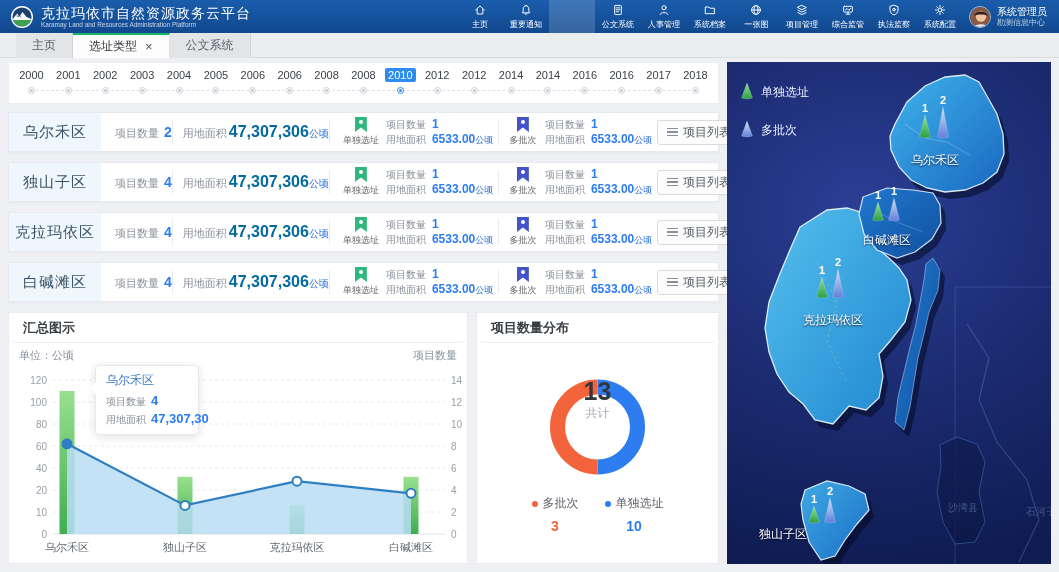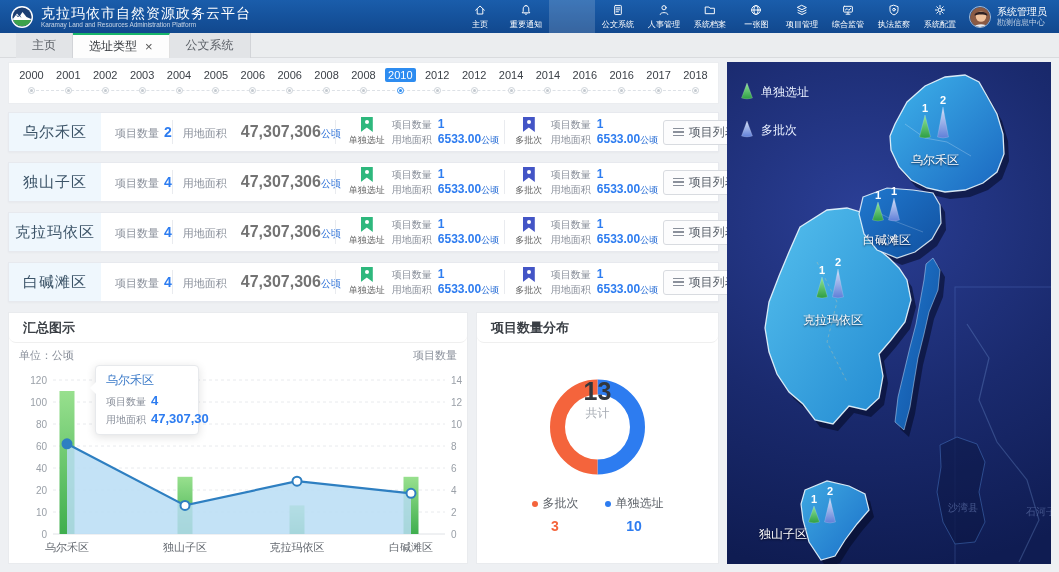--- a/index.html
+++ b/index.html
@@ -49,21 +49,21 @@
   .year-track { position:absolute; left:22px; right:22px; top:27px; border-top:1px dashed #dde1e6; }
 
   
   .row-card { position:absolute; left:8px; width:711px; height:40px; background:#fff; border:1px solid #e7e9ee;
               box-shadow:0 1px 2px rgba(0,0,0,.03); display:flex; align-items:center; }
   .dname { width:92px; height:100%; background:#eff7fd; display:flex; align-items:center; justify-content:center;
            font-size:15px; color:#3c5468; letter-spacing:1px; flex:none; }
   .grp { display:flex; align-items:baseline; white-space:nowrap; }
   .lab { font-size:11px; color:#8a909b; }
   .val { font-size:14px; font-weight:bold; color:#2d7cf0; margin-left:5px; }
-  .bigval { font-size:16px; font-weight:bold; color:#737373; margin-left:14px; }
+  .bigval { font-size:16px; font-weight:bold; color:#0369a1; margin-left:2px; }
   .unit { font-size:10px; color:#2a6fd6; }
   .vsep { width:1px; height:24px; background:#e9ebef; flex:none; }
   .bk-grp { display:flex; flex-direction:column; align-items:center; flex:none; width:50px; }
   .bkmark { width:12px; height:15px; clip-path:polygon(0 0,100% 0,100% 100%,50% 70%,0 100%);
             display:flex; justify-content:center; }
   .bkmark::after { content:""; width:4px; height:4px; background:#fff; border-radius:50%; margin-top:3px; }
   .bk-green { background:#2eb87d; }
   .bk-blue { background:#4355c6; }
   .bk-lab { font-size:9px; color:#666; margin-top:2px; white-space:nowrap; }
   .stack { display:flex; flex-direction:column; justify-content:center; width:112px; flex:none; }

